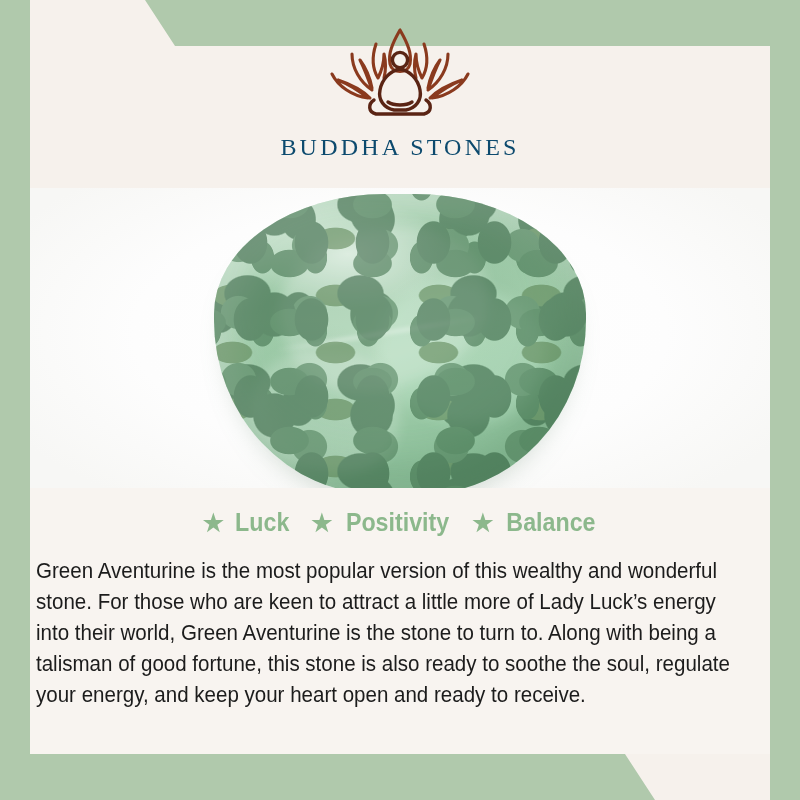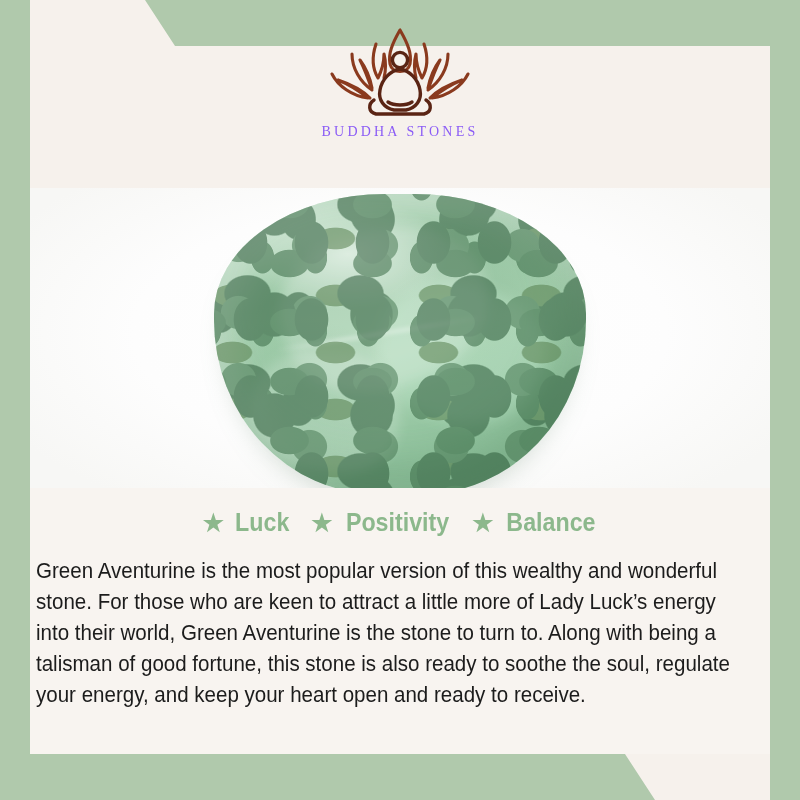--- a/index.html
+++ b/index.html
@@ -60,25 +60,25 @@
     top: 22px;
     width: 800px;
     text-align: center;
     z-index: 5;
   }
   .logo-mark {
     display: block;
     margin: 0 auto;
   }
   .logo-text {
-    margin-top: 6px;
+    margin-top: 16px;
     font-family: "Liberation Serif", serif;
-    font-size: 14px;
+    font-size: 24px;
     letter-spacing: 3.2px;
-    color: #8b5cf6;
+    color: #0c4a6e;
     font-weight: 400;
   }
 
   
   .title-banner {
     position: absolute;
     left: 168px;
     top: 141px;
     width: 464px;
     height: 54px;

